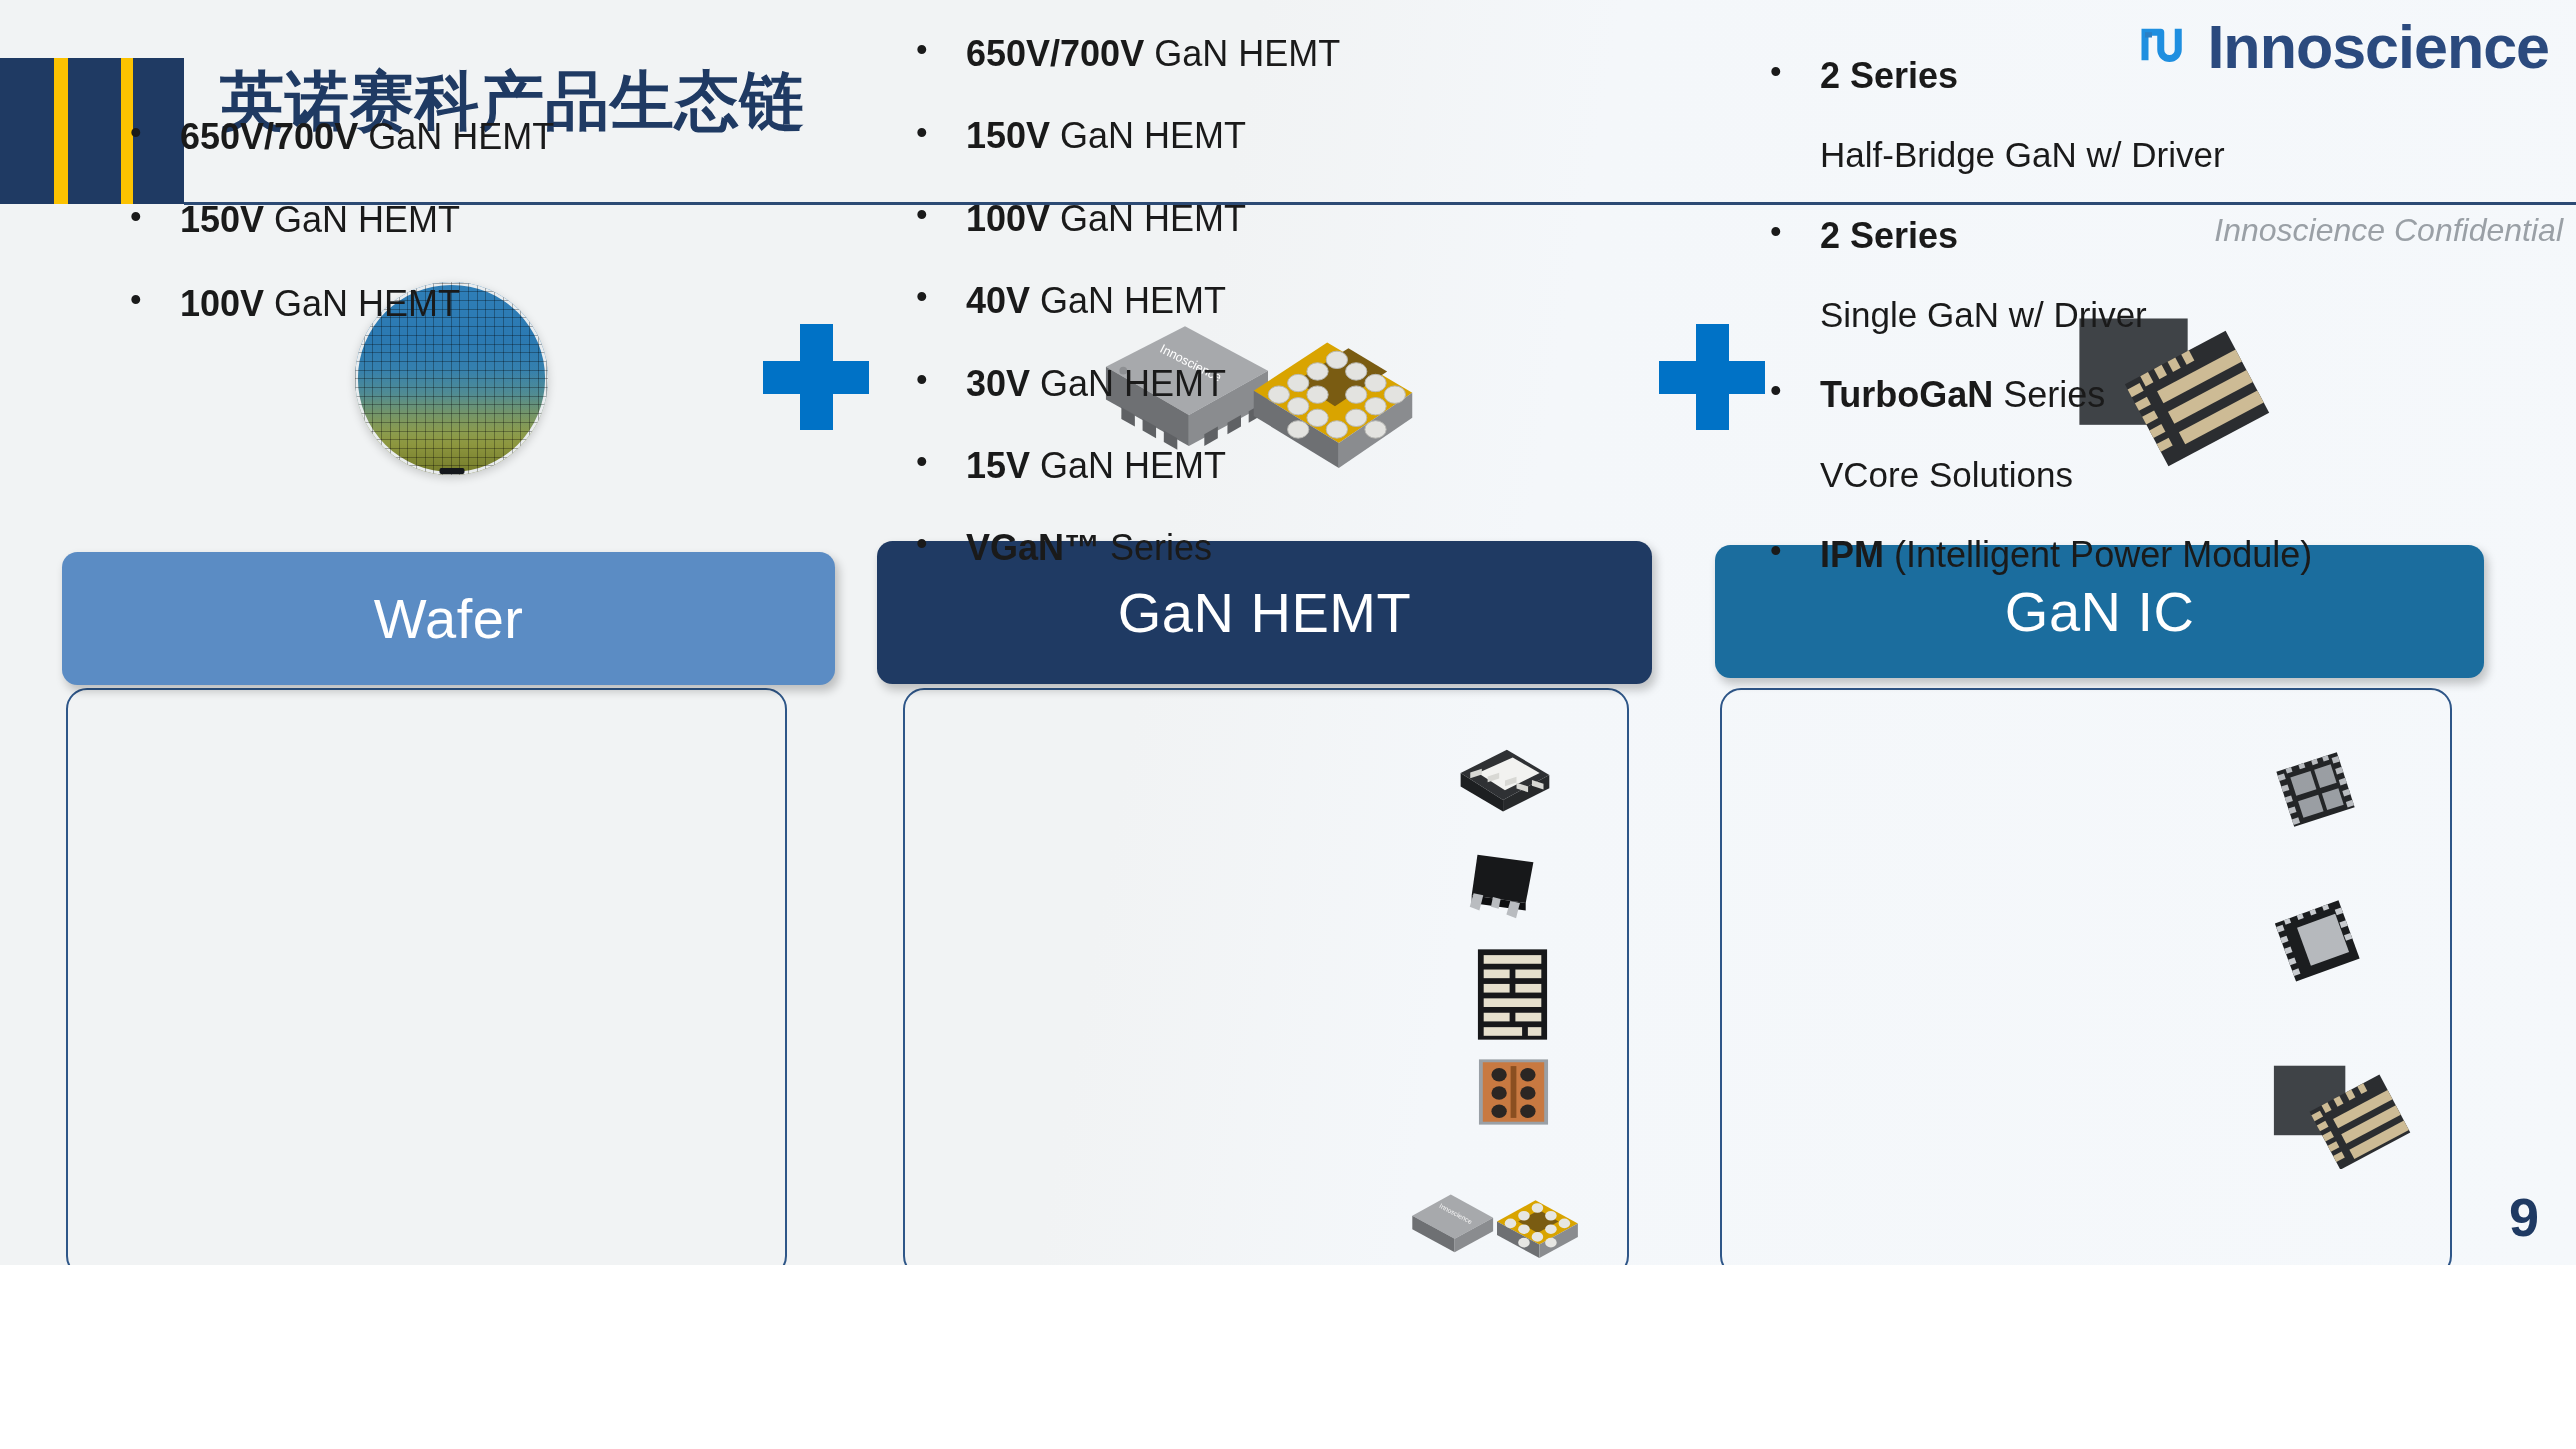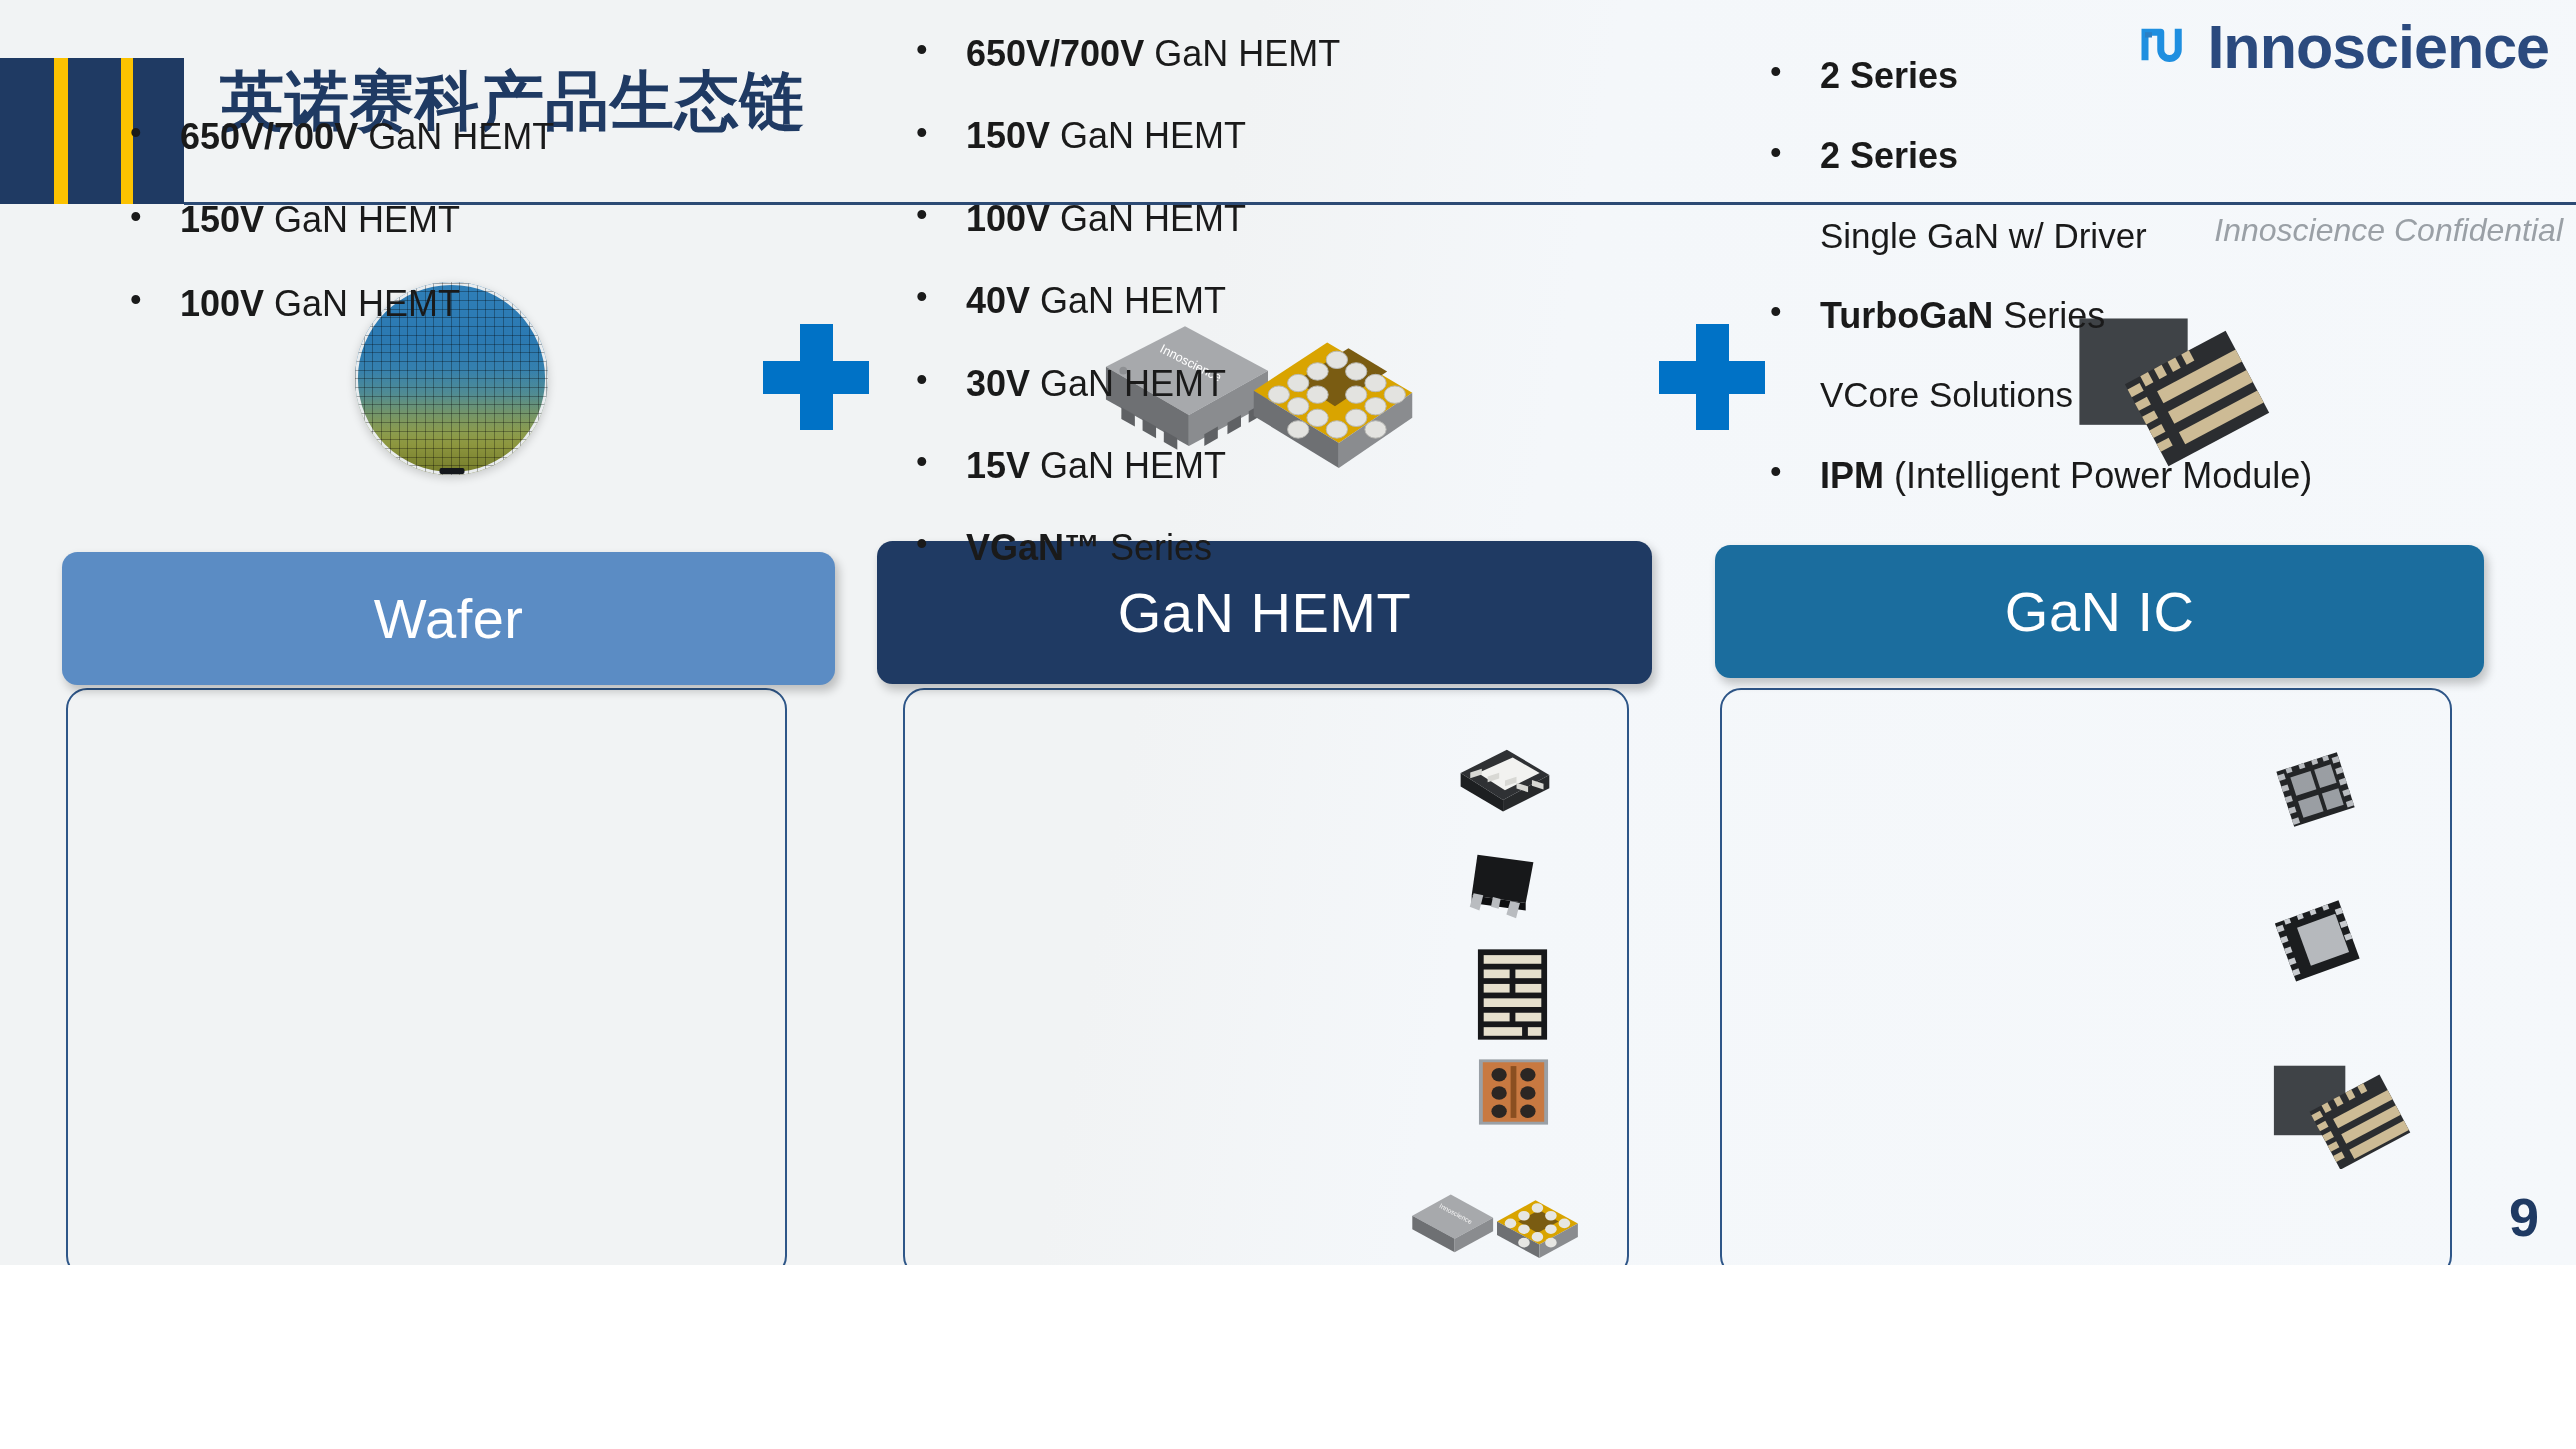--- a/index.html
+++ b/index.html
@@ -452,20 +452,23 @@
   </svg>
 
   <div class="col" id="col-ic">
     <div class="col-body"></div>
     <div class="col-header">GaN IC</div>
   </div>
   <ul class="bullets" id="list-ic">
     <li class="has-dot">
       <b>2 Series</b><span></span>
     </li>
+    <li class="sub">
+      <span>Half-Bridge GaN w/ Driver</span>
+    </li>
     <li class="has-dot">
       <b>2 Series</b><span></span>
     </li>
     <li class="sub">
       <span>Single GaN w/ Driver</span>
     </li>
     <li class="has-dot">
       <b>TurboGaN</b><span> Series</span>
     </li>
     <li class="sub">

